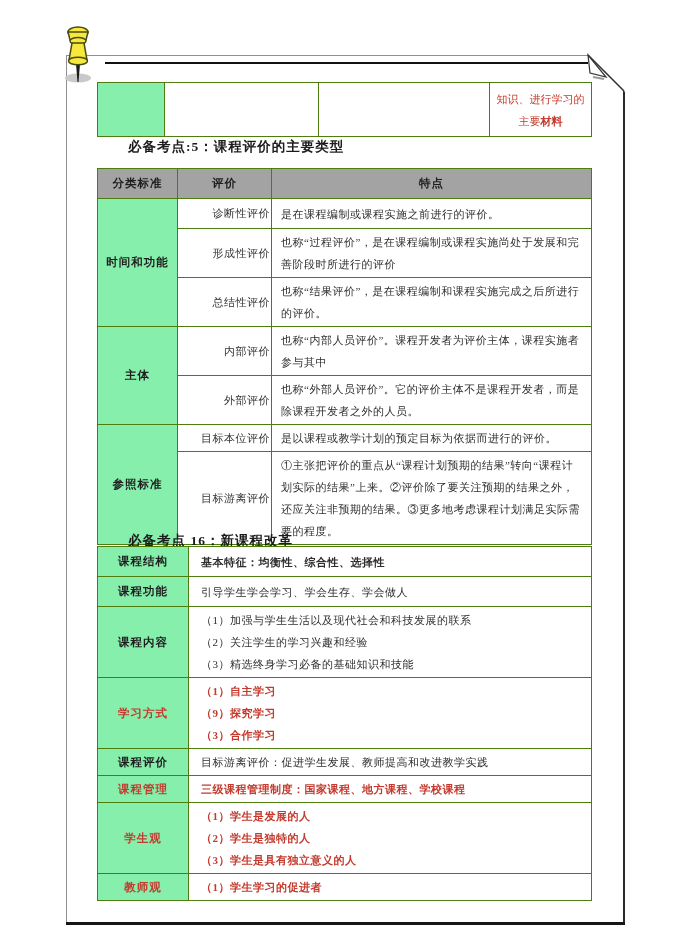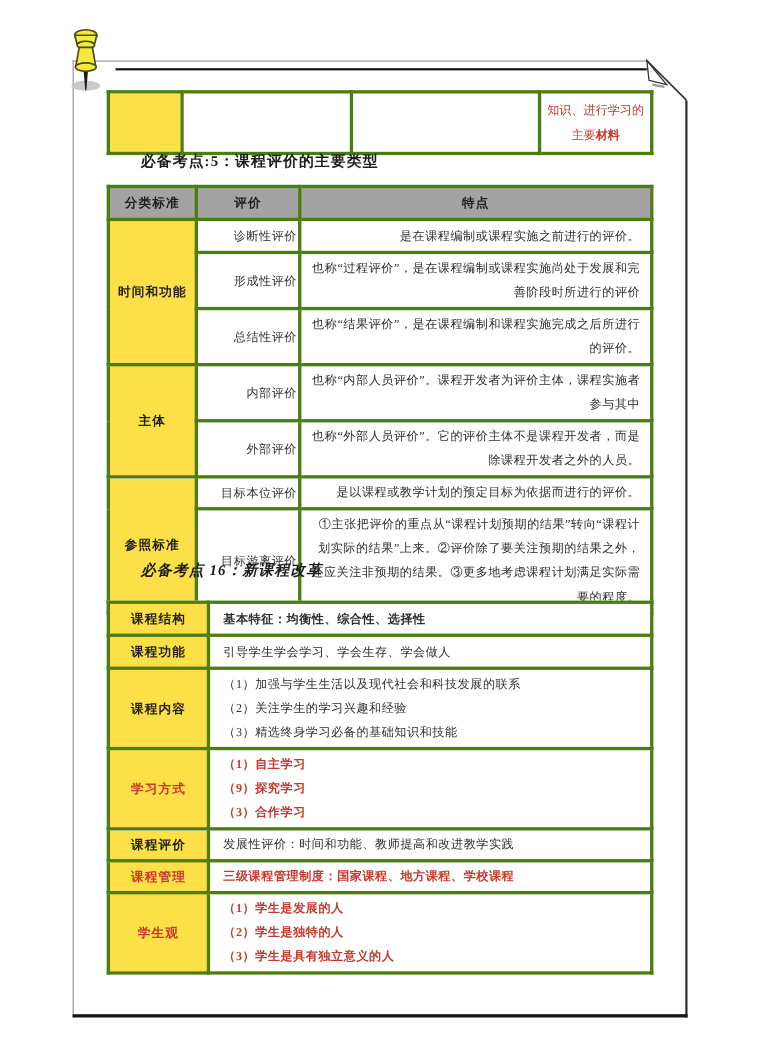--- a/index.html
+++ b/index.html
@@ -20,28 +20,28 @@
   .edge-bottom{left:66px;top:922px;width:559px;height:3px;background:#161616;}
   .top-rule{position:absolute;left:105px;top:62px;width:483px;height:2px;background:#111;}
   .fold-svg{position:absolute;left:583px;top:48px;width:48px;height:52px;}
   .pin-svg{position:absolute;left:55px;top:22px;width:48px;height:66px;}
 
   .heading{
     position:absolute;left:128px;font-size:13.5px;font-weight:bold;color:#1c1c1c;
     letter-spacing:1px;white-space:nowrap;
   }
   .heading-5{top:138px;}
-  .heading-16{top:510px;font-style:italic;}
+  .heading-16{top:532px;}
 
   table{border-collapse:collapse;table-layout:fixed;position:absolute;left:97px;background:#fff;}
-  td,th{border:3px solid #4d7c0f;vertical-align:middle;overflow:hidden;}
+  td,th{border:1px solid #4d7c0f;vertical-align:middle;overflow:hidden;}
   th{background:#a3a3a3;font-size:11.5px;font-weight:bold;color:#1f1f1f;letter-spacing:1px;}
-  .lbl{background:#fde047;font-size:11.5px;font-weight:bold;color:#1f1f1f;text-align:center;letter-spacing:1px;}
+  .lbl{background:#86efac;font-size:11.5px;font-weight:bold;color:#1f1f1f;text-align:center;letter-spacing:1px;}
   .name-cell{font-size:11px;text-align:right;color:#333;letter-spacing:0.5px;}
-  .desc-cell{font-size:11px;text-align:right;color:#2e2e2e;padding:2px 9px;line-height:22px;letter-spacing:0.5px;}
+  .desc-cell{font-size:11px;text-align:left;color:#2e2e2e;padding:2px 9px;line-height:22px;letter-spacing:0.5px;}
   .content-cell{font-size:11px;text-align:left;color:#2e2e2e;padding:2px 12px;line-height:22px;letter-spacing:0.5px;}
   .line{line-height:22px;}
   .red{color:#c43a2e;}
   .bold{font-weight:bold;}
 
   
   .t-partial{top:82px;width:494px;}
   .t-partial td{height:51px;}
   .cell-note{font-size:11px;text-align:center;color:#c43a2e;line-height:24px;}
 
@@ -180,31 +180,37 @@
     <td class="lbl red">学习方式</td>
     <td class="content-cell">
       <div class="line red bold">（1）自主学习</div>
       <div class="line red bold">（9）探究学习</div>
       <div class="line red bold">（3）合作学习</div>
     </td>
   </tr>
   <tr class="rh27">
     <td class="lbl">课程评价</td>
     <td class="content-cell">
-      <div class="line">发展性评价：时间和功能、教师提高和改进教学实践</div>
+      <div class="line">目标游离评价：促进学生发展、教师提高和改进教学实践</div>
     </td>
   </tr>
   <tr class="rh25">
     <td class="lbl red">课程管理</td>
     <td class="content-cell">
       <div class="line red bold">三级课程管理制度：国家课程、地方课程、学校课程</div>
     </td>
   </tr>
   <tr class="rh69">
     <td class="lbl red">学生观</td>
     <td class="content-cell">
       <div class="line red bold">（1）学生是发展的人</div>
       <div class="line red bold">（2）学生是独特的人</div>
       <div class="line red bold">（3）学生是具有独立意义的人</div>
     </td>
   </tr>
+  <tr class="rh26">
+    <td class="lbl red">教师观</td>
+    <td class="content-cell">
+      <div class="line red bold">（1）学生学习的促进者</div>
+    </td>
+  </tr>
 </tbody>
   </table>
 
 </body></html>

